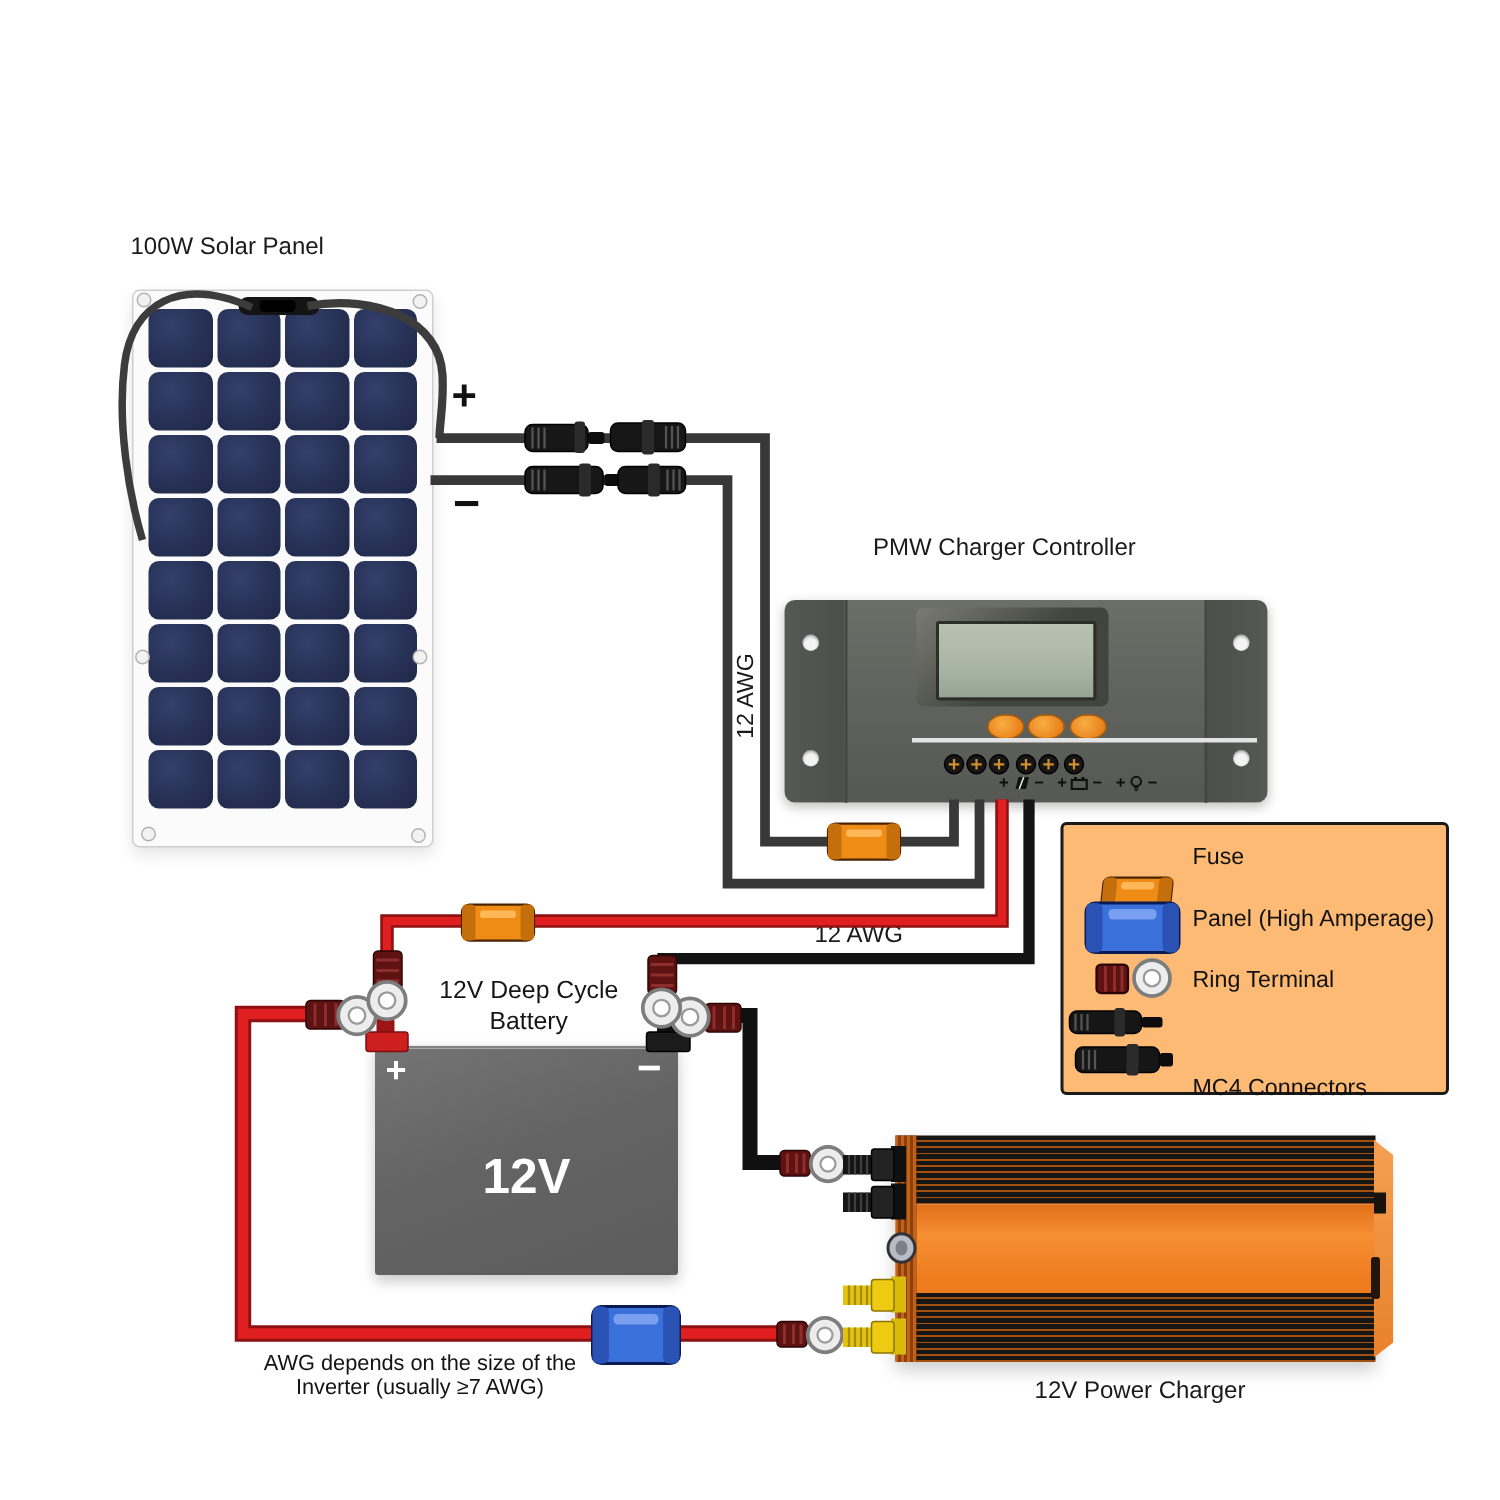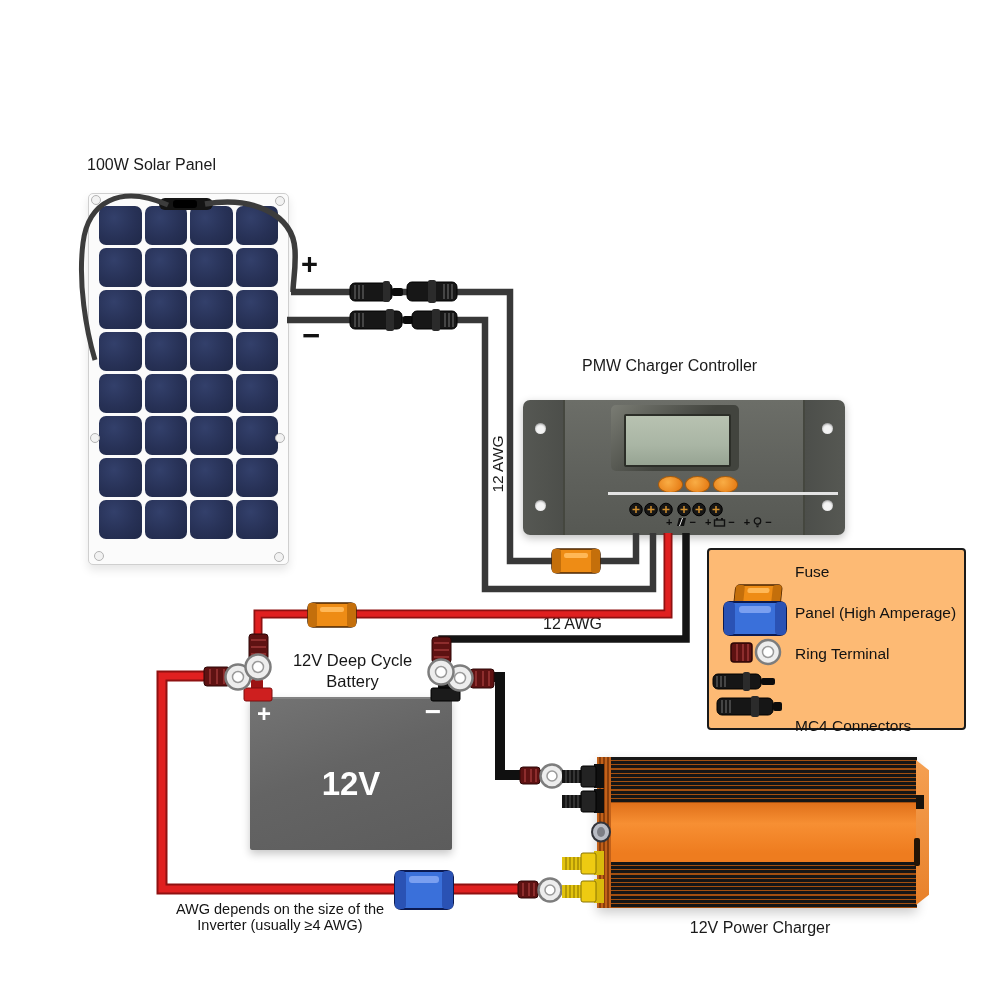--- a/index.html
+++ b/index.html
@@ -80,21 +80,21 @@
   <div class="abs" style="left:275px;top:650px;width:155px;text-align:center;font-size:16.5px;line-height:21px;">
     <div>12V Deep Cycle</div>
     <div>Battery</div>
   </div>
   <div class="lbl" style="left:543px;top:615px;font-size:16px;">12 AWG</div>
   <div class="vlabel">12 AWG</div>
   <div class="sign" style="left:301px;top:248px;font-size:29px;">+</div>
   <div class="sign" style="left:302px;top:318px;font-size:31px;">−</div>
   <div class="note">
     <div>AWG depends on the size of the</div>
-    <div>Inverter (usually ≥4 AWG)</div>
+    <div>Inverter (usually ≥7 AWG)</div>
   </div>
 
   <div class="panel">
     <div class="cell-grid">
         <div class="cell"></div>
         <div class="cell"></div>
         <div class="cell"></div>
         <div class="cell"></div>
         <div class="cell"></div>
         <div class="cell"></div>

